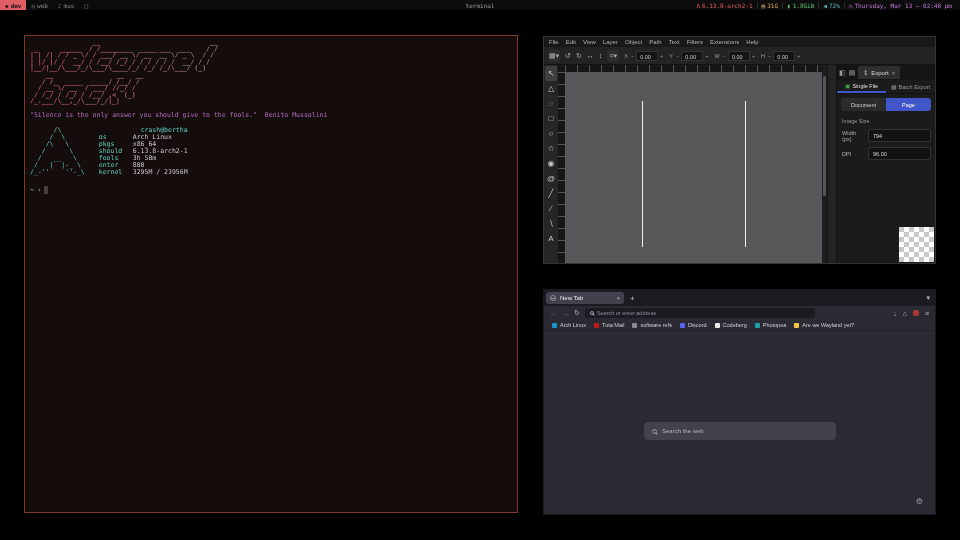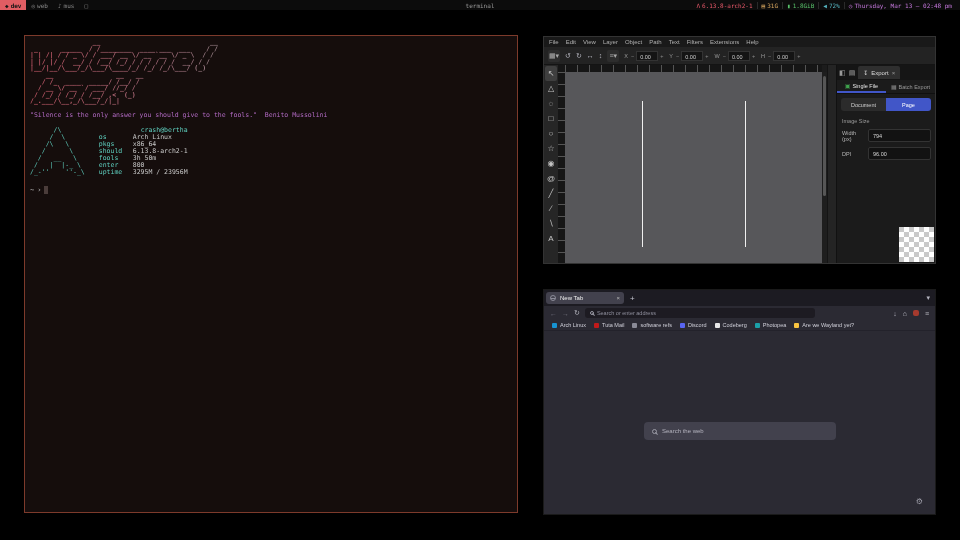--- a/index.html
+++ b/index.html
@@ -194,21 +194,21 @@
   /   __   \  
  /   |  |-_ \ 
 /_-''    ''-_\</pre>
     <div id="fetch-info">
       <div class="fuser">crash@bertha</div>
       <div class="frow"><span class="flabel">os</span><span>Arch Linux</span></div>
       <div class="frow"><span class="flabel">pkgs</span><span>x86_64</span></div>
       <div class="frow"><span class="flabel">should</span><span>6.13.8-arch2-1</span></div>
       <div class="frow"><span class="flabel">fools</span><span>3h 50m</span></div>
       <div class="frow"><span class="flabel">enter</span><span>800</span></div>
-      <div class="frow"><span class="flabel">uptime</span><span>3295M / 23956M</span></div>
+      <div class="frow"><span class="flabel">kernel</span><span>3295M / 23956M</span></div>
     </div>
   </div>
   <div id="prompt">
     <span>~</span>
     <span>›</span>
     <span class="cursor"></span>
   </div>
 </div>
 
 <div id="inkscape" class="window">

